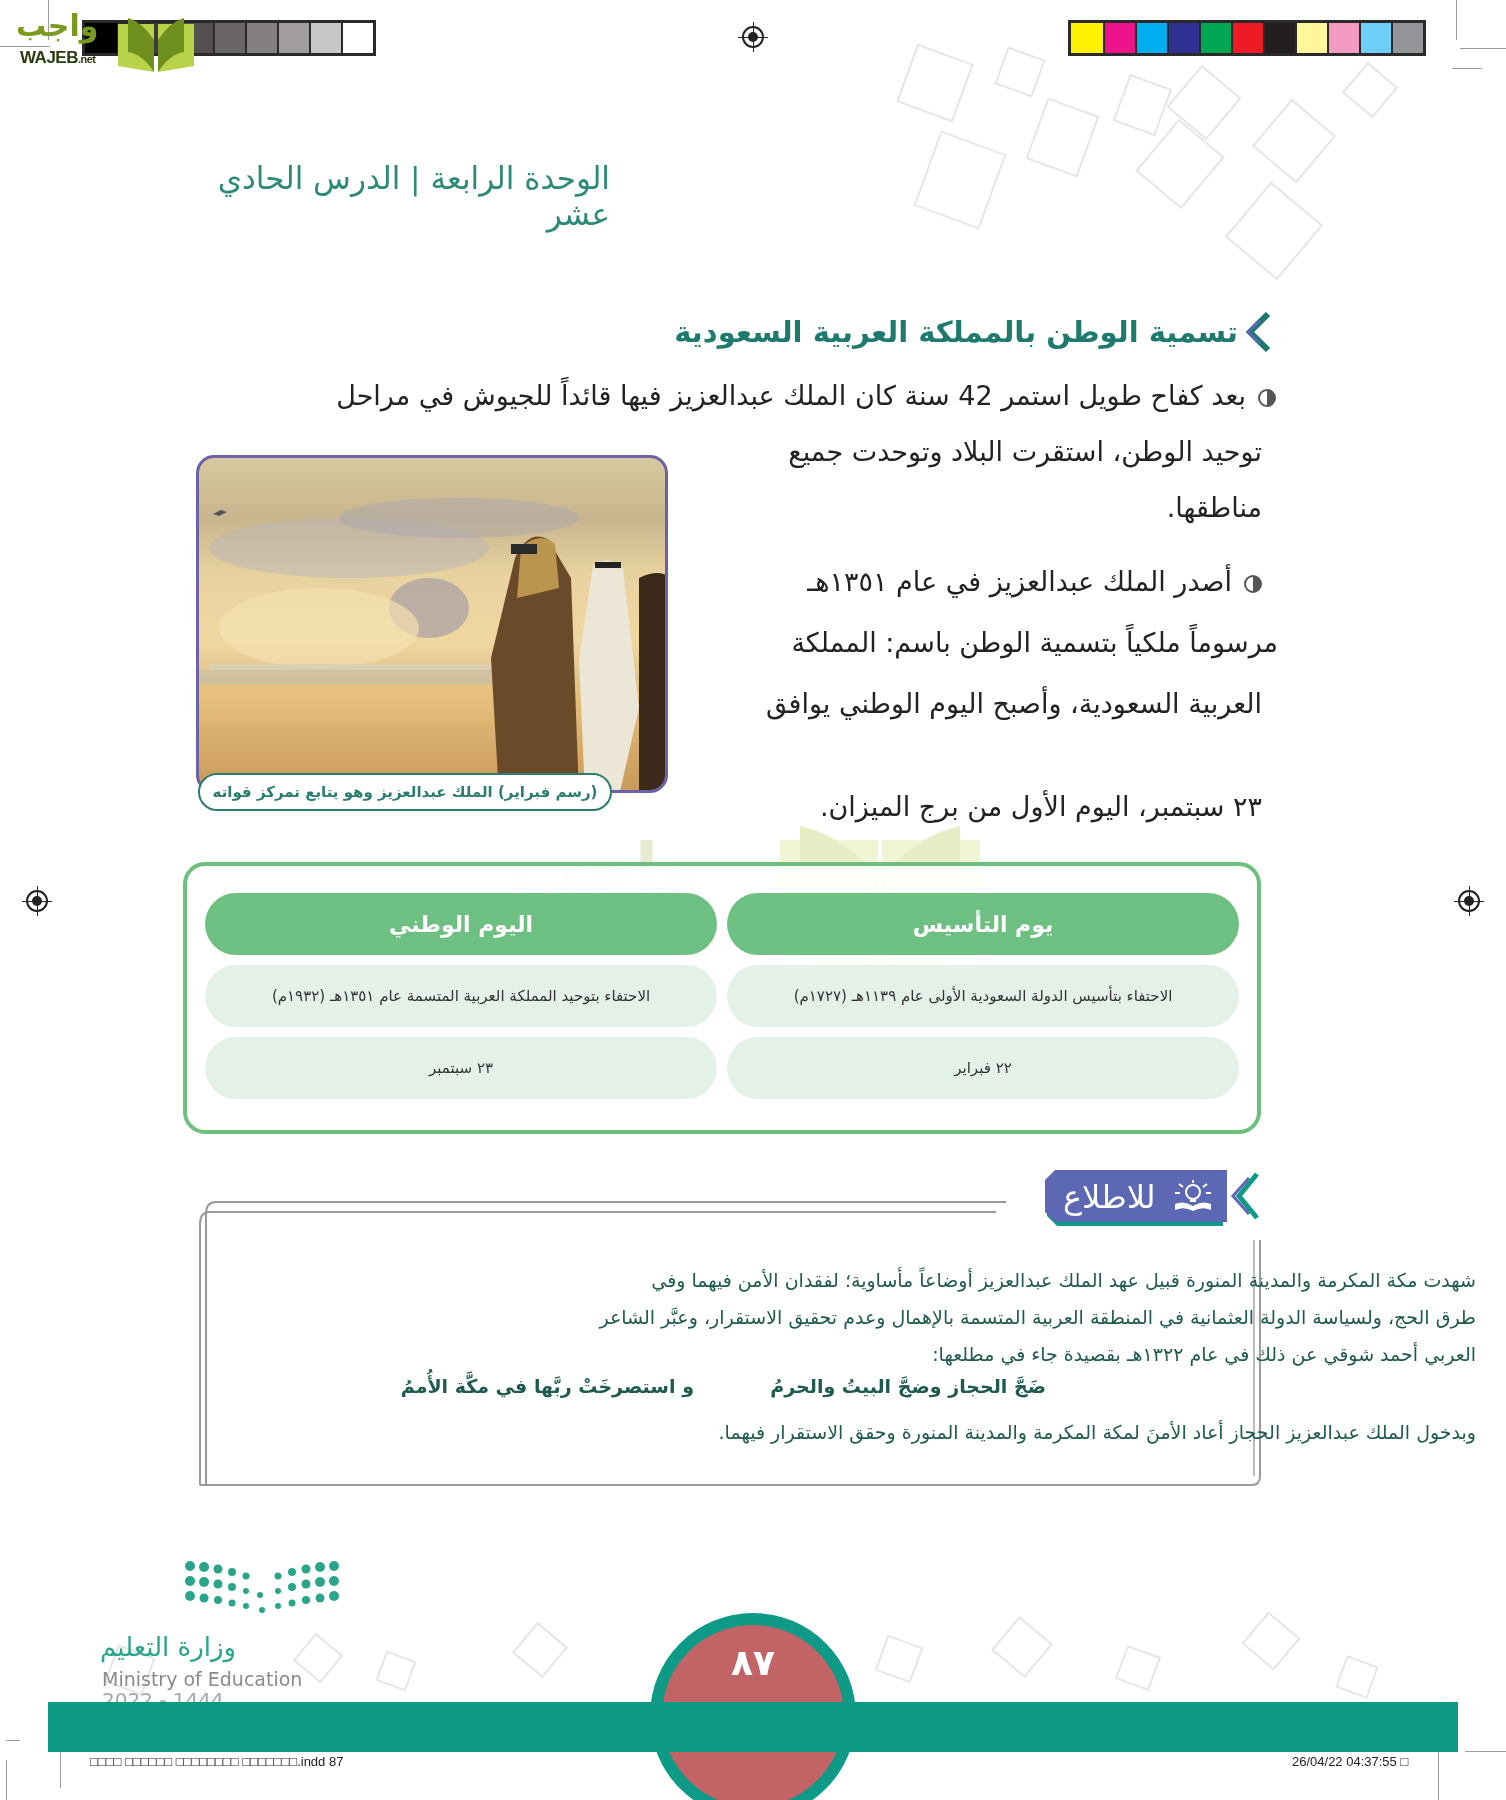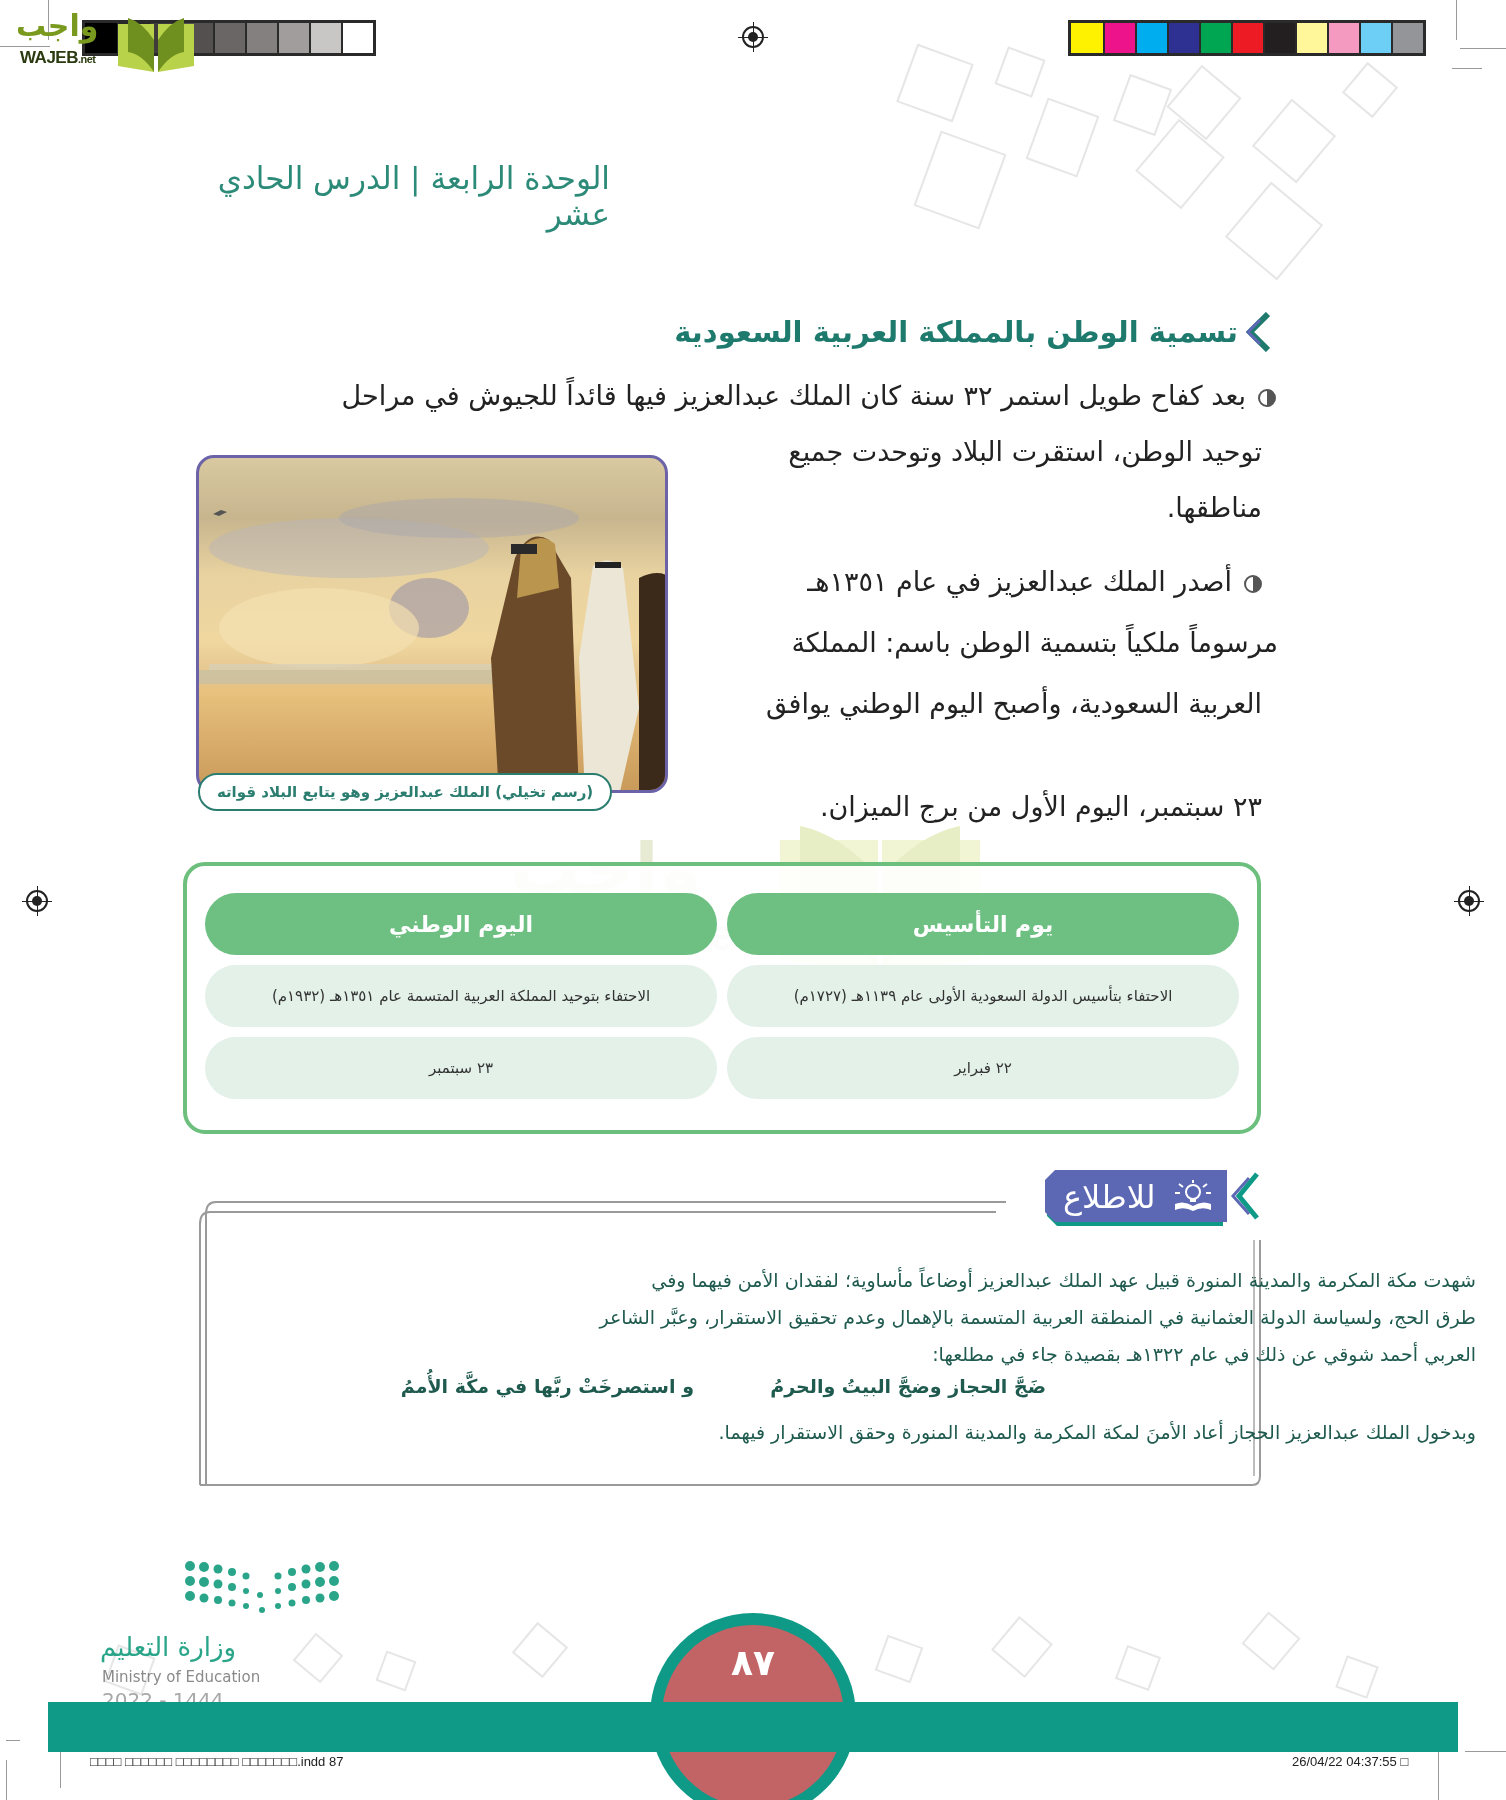--- a/index.html
+++ b/index.html
@@ -137,21 +137,21 @@
 
 <div class="abs section-title rtl">
   <svg class="chev" viewBox="0 0 26 40">
     <path d="M24 2 L6 20 L24 38" fill="none" stroke="#1f7a6e" stroke-width="6"></path>
     <path d="M16 8 L4 20 L16 32" fill="none" stroke="#5c68b4" stroke-width="3"></path>
   </svg>
   <span>تسمية الوطن بالمملكة العربية السعودية</span>
 </div>
 
 <div class="abs body-text rtl" style="right:230px; top:368px; width:1080px;">
-  <span class="bullet"></span><span>بعد كفاح طويل استمر ٣٢ سنة كان الملك عبدالعزيز فيها قائداً للجيوش في مراحل</span>
+  <span class="bullet"></span><span>بعد كفاح طويل استمر 42 سنة كان الملك عبدالعزيز فيها قائداً للجيوش في مراحل</span>
 </div>
 <div class="abs body-text rtl" style="right:244px; top:424px; width:500px;">توحيد الوطن، استقرت البلاد وتوحدت جميع</div>
 <div class="abs body-text rtl" style="right:244px; top:480px; width:500px;">مناطقها.</div>
 
 <div class="abs body-text rtl" style="right:244px; top:554px; width:540px;">
   <span class="bullet"></span><span>أصدر الملك عبدالعزيز في عام ١٣٥١هـ</span>
 </div>
 <div class="abs body-text rtl" style="right:228px; top:615px; width:540px;">مرسوماً ملكياً بتسمية الوطن باسم: المملكة</div>
 <div class="abs body-text rtl" style="right:244px; top:676px; width:540px;">العربية السعودية، وأصبح اليوم الوطني يوافق</div>
 <div class="abs body-text rtl" style="right:244px; top:779px; width:540px;">٢٣ سبتمبر، اليوم الأول من برج الميزان.</div>
@@ -166,21 +166,21 @@
     <rect x="10" y="206" width="300" height="6" fill="#d8d0b6" opacity="0.8"></rect>
     <path d="M316 100 Q330 70 350 82 Q360 100 372 120 L380 338 L300 338 L292 200 Z" fill="#6b4a2a"></path>
     <path d="M322 90 Q340 72 356 86 L360 130 L318 140 Z" fill="#b9954e"></path>
     <rect x="312" y="86" width="26" height="10" fill="#2a2a2a"></rect>
     <path d="M394 108 Q410 96 424 110 L440 250 L420 338 L386 338 L380 200 Z" fill="#ece6d6"></path>
     <rect x="396" y="104" width="26" height="6" fill="#222"></rect>
     <path d="M440 120 Q460 110 472 120 L472 338 L440 338 Z" fill="#3b2a1a"></path>
     <path d="M14 56 l8 -4 l6 2 l-8 4 z" fill="#555"></path>
   </svg>
 </div>
-<div class="abs caption rtl">(رسم تخيلي) الملك عبدالعزيز وهو يتابع البلاد قواته</div>
+<div class="abs caption rtl">(رسم فبراير) الملك عبدالعزيز وهو يتابع تمركز قواته</div>
 
 <div class="abs watermark">
   <div style="position:absolute; left:0; top:8px; font-size:70px; font-weight:bold; color:#b8c27a;">واجب</div>
   <div style="position:absolute; left:4px; top:90px; font-family:'Liberation Sans',sans-serif; font-size:44px; font-weight:bold; color:#8a8a8a;">WAJEB.net</div>
   <svg style="position:absolute; left:270px; top:0;" width="200" height="150" viewBox="0 0 200 150">
     <path d="M0 20 L98 20 L98 150 L0 140 Z" fill="#d8e27a"></path>
     <path d="M200 20 L102 20 L102 150 L200 140 Z" fill="#d8e27a"></path>
     <path d="M20 6 Q60 14 98 56 L98 150 Q60 100 20 96 Z" fill="#b6cd4f"></path>
     <path d="M180 6 Q140 14 102 56 L102 150 Q140 100 180 96 Z" fill="#b6cd4f"></path>
   </svg>
@@ -272,21 +272,21 @@
         <circle cx="64" cy="46" r="3"></circle>
         <circle cx="80" cy="50" r="3"></circle>
       <circle cx="152" cy="36" r="5"></circle>
         <circle cx="138" cy="38" r="4.5"></circle>
         <circle cx="124" cy="40" r="4"></circle>
         <circle cx="110" cy="43" r="3.5"></circle>
         <circle cx="96" cy="46" r="3"></circle>
     </g>
   </svg>
   <div style="position:absolute; left:0; top:72px; font-size:26px; color:#2aa58a;">وزارة التعليم</div>
-  <div style="position:absolute; left:2px; top:108px; font-family:'DejaVu Sans',sans-serif; font-size:15px; color:#8a8a8a;">Ministry of Education</div>
+  <div style="position:absolute; left:2px; top:108px; font-family:'DejaVu Sans',sans-serif; font-size:19px; color:#8a8a8a;">Ministry of Education</div>
   <div style="position:absolute; left:2px; top:128px; font-family:'DejaVu Sans',sans-serif; font-size:20px; color:#a8a8a8;">2022 - 1444</div>
 </div>
 
 <div class="abs page-badge"></div>
 <div class="abs page-badge-inner"></div>
 <div class="abs footer-band"></div>
 <div class="abs page-num">٨٧</div>
 
 <div class="abs slug" style="left:90px; top:1754px;">□□□□ □□□□□□ □□□□□□□□ □□□□□□□.indd   87</div>
 <div class="abs slug" style="left:1292px; top:1754px;">26/04/22   04:37:55 □</div>

